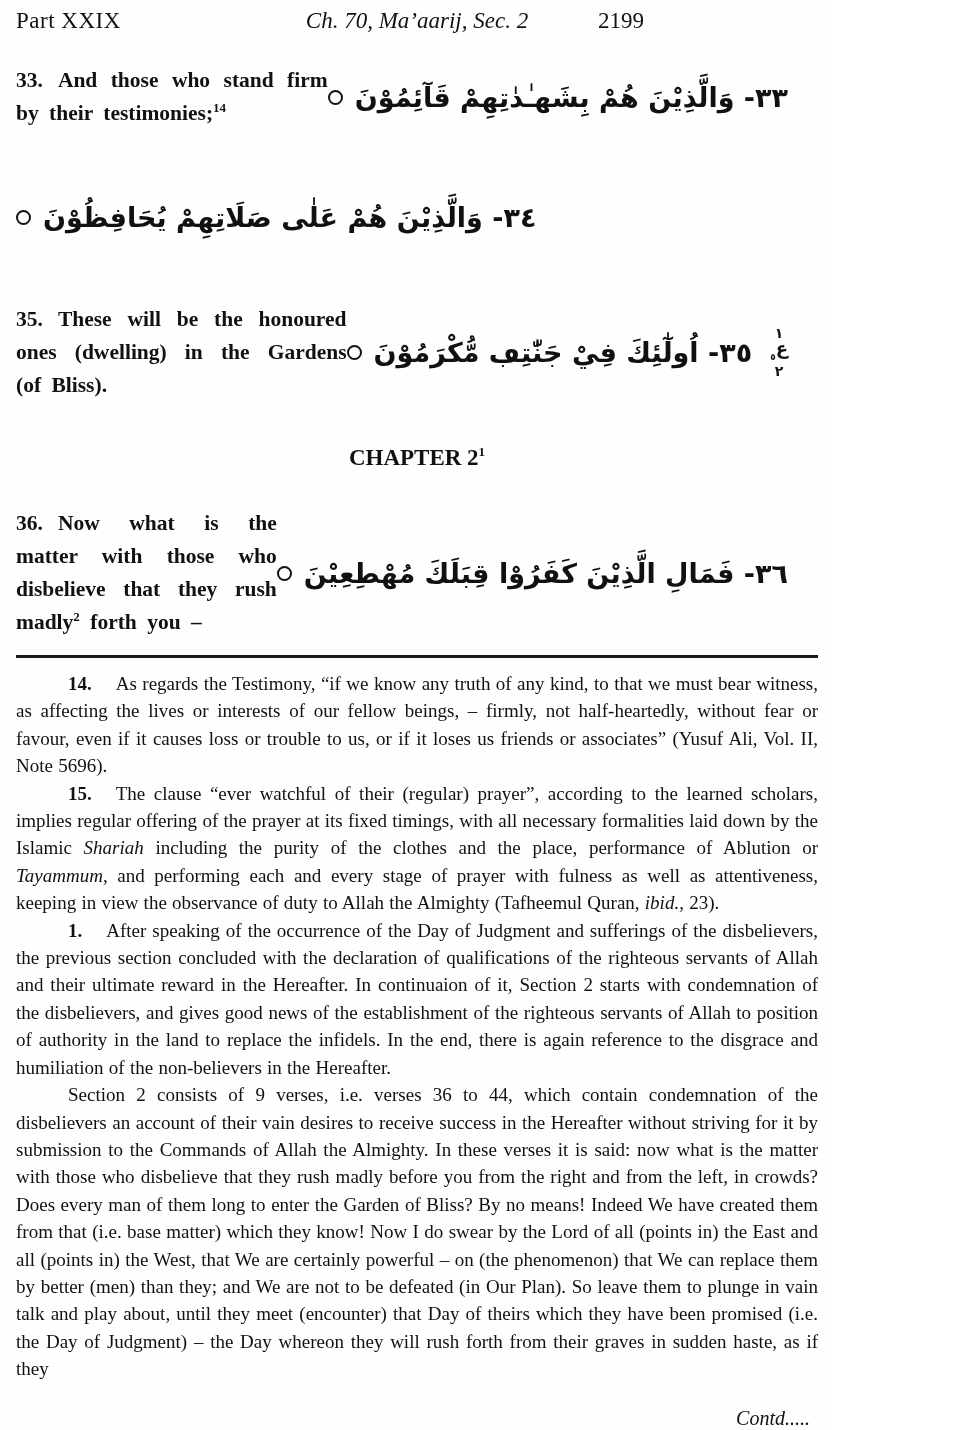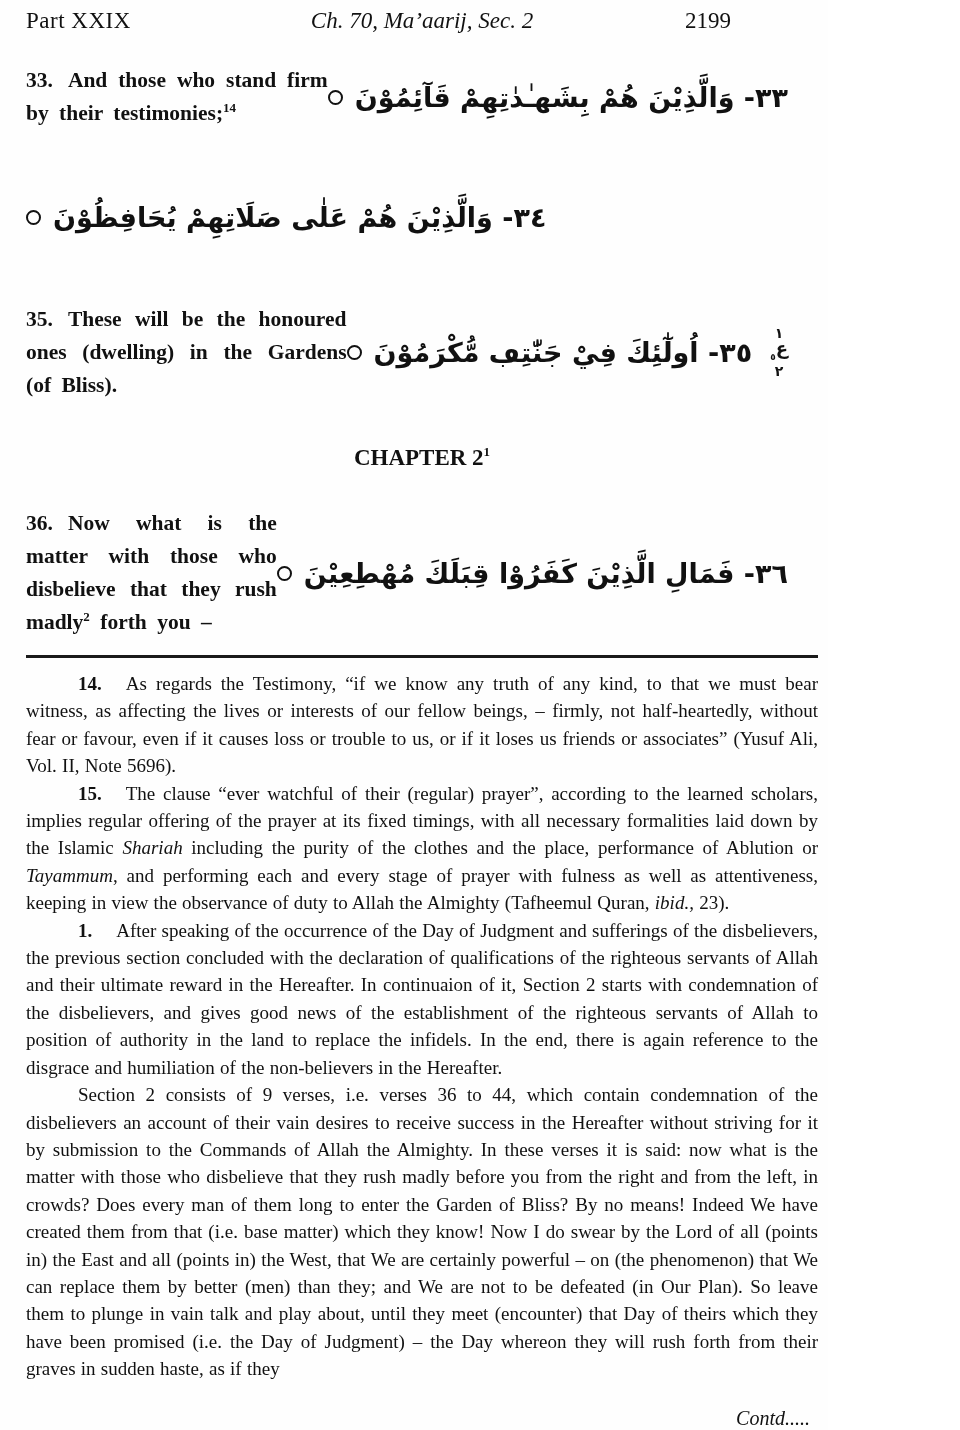--- a/index.html
+++ b/index.html
@@ -7,35 +7,35 @@
     width: 960px;
     background: #ffffff;
     font-family: "Liberation Serif", "DejaVu Serif", serif;
     color: #111111;
   }
   .page {
     position: relative;
     width: 828px;
     height: 1430px;
     box-sizing: border-box;
-    padding: 8px 10px 0 26px;
+    padding: 8px 10px 0 16px;
     background: #fefefe;
     overflow: hidden;
   }
 
   
   .hdr {
     display: flex;
     align-items: baseline;
     font-size: 23px;
     line-height: 26px;
   }
   .hdr .left  { width: 220px; letter-spacing: 0.5px; }
   .hdr .mid   { flex: 1; text-align: center; font-style: italic; }
-  .hdr .right { width: 220px; text-align: center; }
+  .hdr .right { width: 220px; text-align: left; }
 
   
   .verses { margin-top: 30px; }
   .vrow { display: flex; }
   .v-en {
     width: 436px;
     font-weight: bold;
     font-size: 21.5px;
     line-height: 33px;
     text-align: justify;

